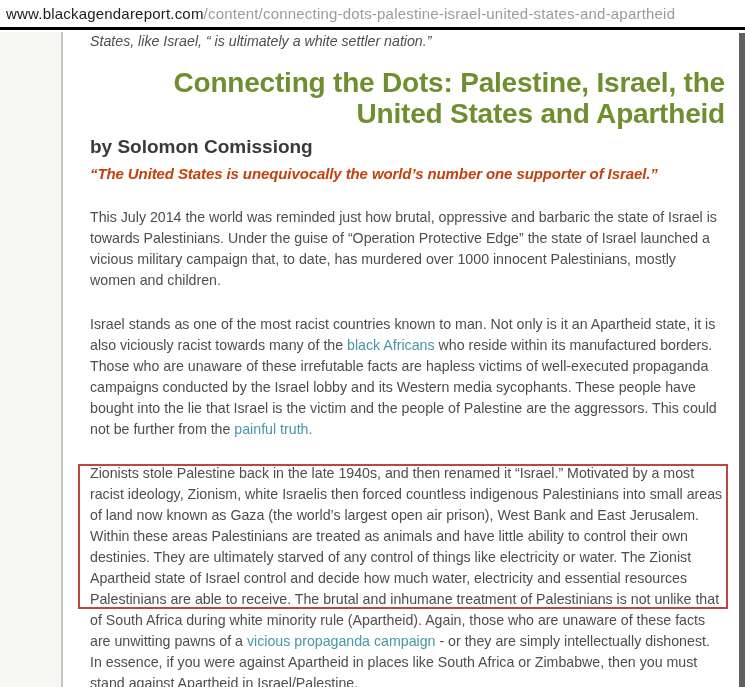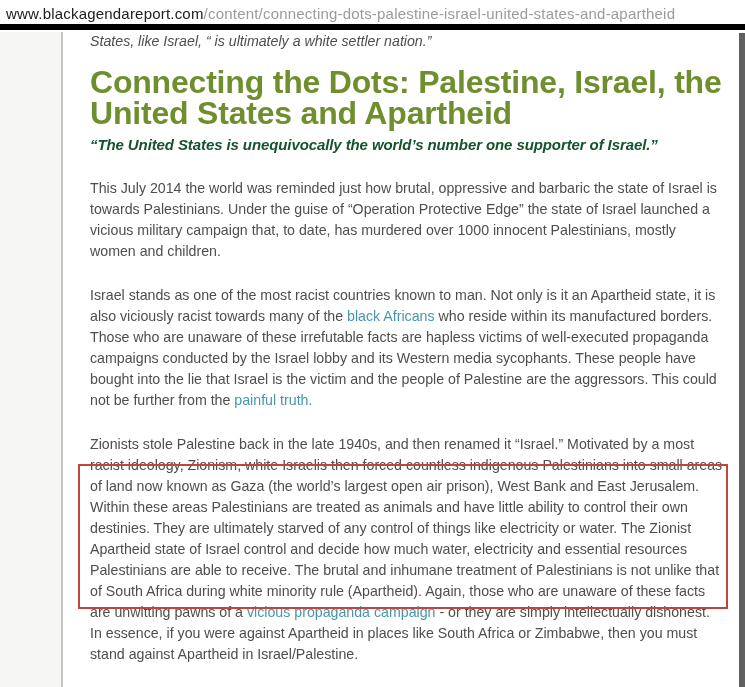--- a/index.html
+++ b/index.html
@@ -10,52 +10,52 @@
   }
   *{box-sizing:border-box;}
   html,body{margin:0;padding:0;}
   body{
     width:745px;height:687px;position:relative;overflow:hidden;
     background:#ffffff;
     font-family:"Liberation Sans","DejaVu Sans",sans-serif;
   }
   .browser-bar{
     position:absolute;top:0;left:0;width:745px;height:30px;
-    background:#ffffff;border-bottom:6px solid #000000;
+    background:#ffffff;border-bottom:3px solid #000000;
     font-size:15px;line-height:28px;padding-left:6px;
     color:#202020;letter-spacing:0.2px;white-space:nowrap;overflow:hidden;
   }
   .url-path{color:#9b9b9b;}
   .left-gutter{
     position:absolute;left:0;top:32px;width:63px;height:655px;
     background:#f6f6f4;border-right:2px solid #c6c6c6;
   }
   .scrollbar-strip{
     position:absolute;right:0;top:33px;width:6px;height:654px;
     background:#606060;
   }
   .content{
     position:absolute;left:90px;top:31px;width:635px;
     color:var(--body-text);
     font-size:14.2px;line-height:21px;
   }
   .fragment{margin:0;font-style:italic;}
   .article-title{
     margin:15px 0 0 0;
-    font-size:32px;line-height:31px;font-weight:bold;
-    color:var(--heading-green);letter-spacing:-0.2px;
+    font-size:28px;line-height:31px;font-weight:bold;
+    color:var(--heading-green);letter-spacing:-0.2px;text-align:right;
   }
   .article-byline{
     margin:6px 0 0 0;
     font-size:19px;line-height:23px;font-weight:bold;color:#3a3a38;
   }
   .pull-quote{
     margin:6px 0 0 0;
     font-size:15px;line-height:20px;font-weight:bold;font-style:italic;
-    color:#14532d;letter-spacing:-0.1px;
+    color:#c2410c;letter-spacing:-0.1px;
   }
   .body-para{margin:23px 0 0 0;}
   a.inline-link{color:var(--link-teal);cursor:pointer;}
   .annotation-box{
     position:absolute;left:78px;top:464px;width:650px;height:145px;
     border:2px solid var(--annotation-red);
     pointer-events:none;background:transparent;
   }
 </style>
 </head>
@@ -66,20 +66,21 @@
 </div>
 
 <div class="left-gutter"></div>
 <div class="scrollbar-strip"></div>
 
 <div class="content">
   <p class="fragment">States, like Israel, “ is ultimately a white settler nation.”</p>
 
   <h1 class="article-title">Connecting the Dots: Palestine, Israel, the United States and Apartheid</h1>
 
+  <h2 class="article-byline">by Solomon Comissiong</h2>
 
   <p class="pull-quote">“The United States is unequivocally the world’s number one supporter of Israel.”</p>
 
   <p class="body-para">This July 2014 the world was reminded just how brutal, oppressive and barbaric the state of Israel is towards Palestinians. Under the guise of “Operation Protective Edge” the state of Israel launched a vicious military campaign that, to date, has murdered over 1000 innocent Palestinians, mostly women and children.</p>
 
   <p class="body-para"><span>Israel stands as one of the most racist countries known to man. Not only is it an Apartheid state, it is also viciously racist towards many of the </span><a class="inline-link">black Africans </a><span>who reside within its manufactured borders. Those who are unaware of these irrefutable facts are hapless victims of well-executed propaganda campaigns conducted by the Israel lobby and its Western media sycophants.  These people have bought into the lie that Israel is the victim and the people of Palestine are the aggressors. This could not be further from the </span><a class="inline-link">painful truth.</a></p>
 
   <p class="body-para"><span>Zionists stole Palestine back in the late 1940s, and then renamed it “Israel.”  Motivated by a most racist ideology, Zionism, white Israelis then forced countless indigenous Palestinians into small areas of land now known as Gaza (the world’s largest open air prison), West Bank and East Jerusalem. Within these areas Palestinians are treated as animals and have little ability to control their own destinies. They are ultimately starved of any control of things like electricity or water. The Zionist Apartheid state of Israel control and decide how much water, electricity and essential resources Palestinians are able to receive. The brutal and inhumane treatment of Palestinians is not unlike that of South Africa during white minority rule (Apartheid). Again, those who are unaware of these facts are unwitting pawns of a</span><a class="inline-link"> vicious propaganda campaign</a><span> - or they are simply intellectually dishonest. In essence, if you were against Apartheid in places like South Africa or Zimbabwe, then you must stand against Apartheid in Israel/Palestine.</span></p>
 </div>
 

